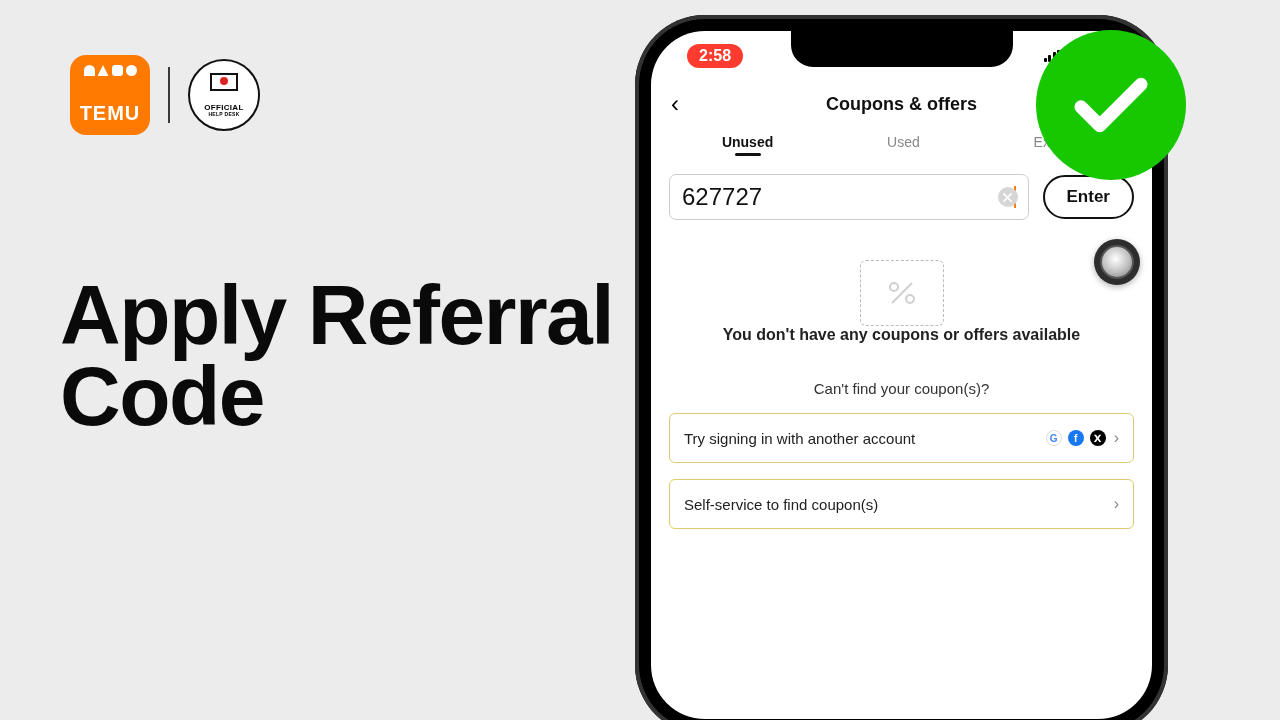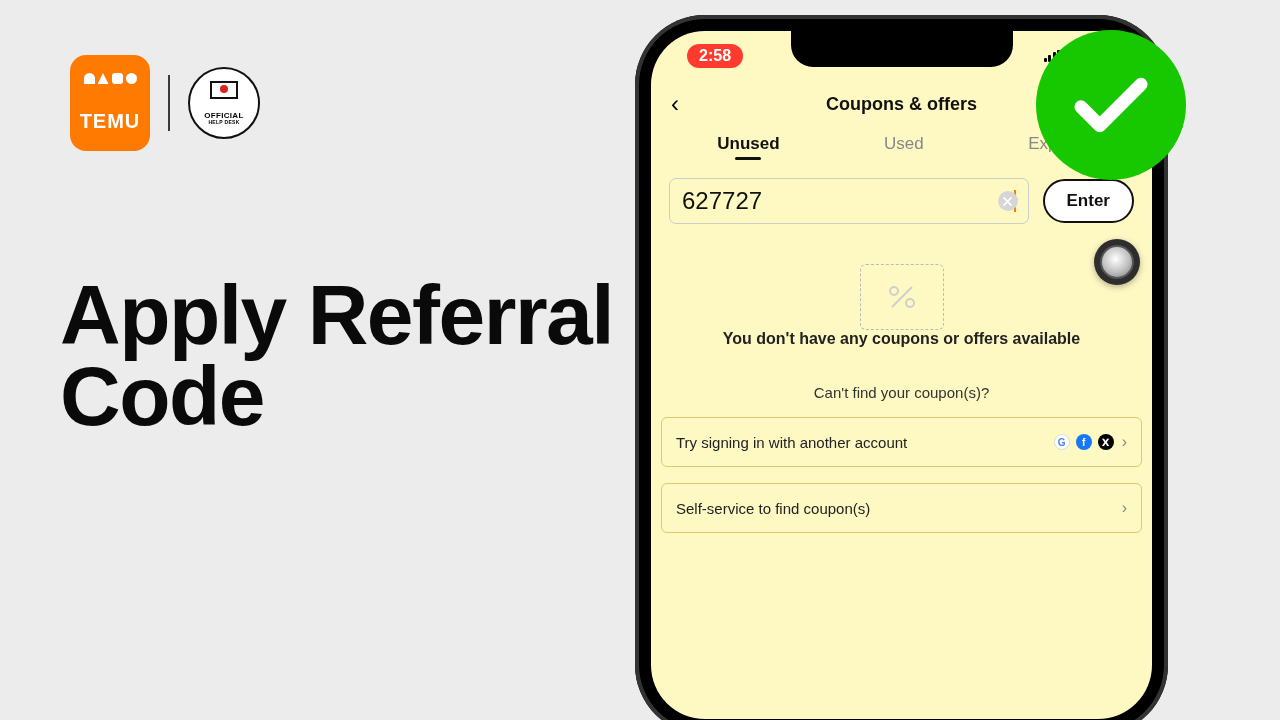--- a/index.html
+++ b/index.html
@@ -15,21 +15,21 @@
   .logo-row {
     position: absolute;
     top: 55px;
     left: 70px;
     display: flex;
     align-items: center;
     gap: 14px;
   }
   .temu-logo {
     width: 80px;
-    height: 96px;
+    height: 80px;
     background: #ff7a00;
     border-radius: 16px;
     display: flex;
     flex-direction: column;
     align-items: center;
     justify-content: center;
     color: #fff;
     font-weight: 800;
     font-size: 20px;
     letter-spacing: 1px;
@@ -107,21 +107,21 @@
     width: 533px;
     height: 720px;
     background: #000;
     border-radius: 70px;
     padding: 16px;
     box-shadow: inset 0 0 0 4px #333;
   }
   .phone-screen {
     width: 100%;
     height: 100%;
-    background: #fef9c3;
+    background: #ffffff;
     border-radius: 54px;
     position: relative;
     overflow: hidden;
   }
   .notch {
     position: absolute;
     top: 0;
     left: 50%;
     transform: translateX(-50%);
     width: 222px;
@@ -225,21 +225,21 @@
     color: #111;
   }
   
   .tabs {
     display: flex;
     justify-content: space-around;
     margin-top: 2px;
     padding: 0 14px;
   }
   .tab {
-    font-size: 17px;
+    font-size: 14px;
     color: #888;
     padding: 7px 8px 10px;
     position: relative;
     font-weight: 500;
     cursor: pointer;
   }
   .tab.active {
     color: #111;
     font-weight: 700;
   }
@@ -339,21 +339,21 @@
   }
   .hint-text {
     margin-top: 36px;
     font-size: 15px;
     color: #333;
     text-align: center;
   }
 
   
   .card {
-    margin: 16px 10px 0;
+    margin: 16px 18px 0;
     border: 1px solid #e0c96f;
     border-radius: 6px;
     padding: 15px 14px;
     display: flex;
     align-items: center;
     justify-content: space-between;
     font-size: 15px;
     color: #222;
     cursor: pointer;
   }

